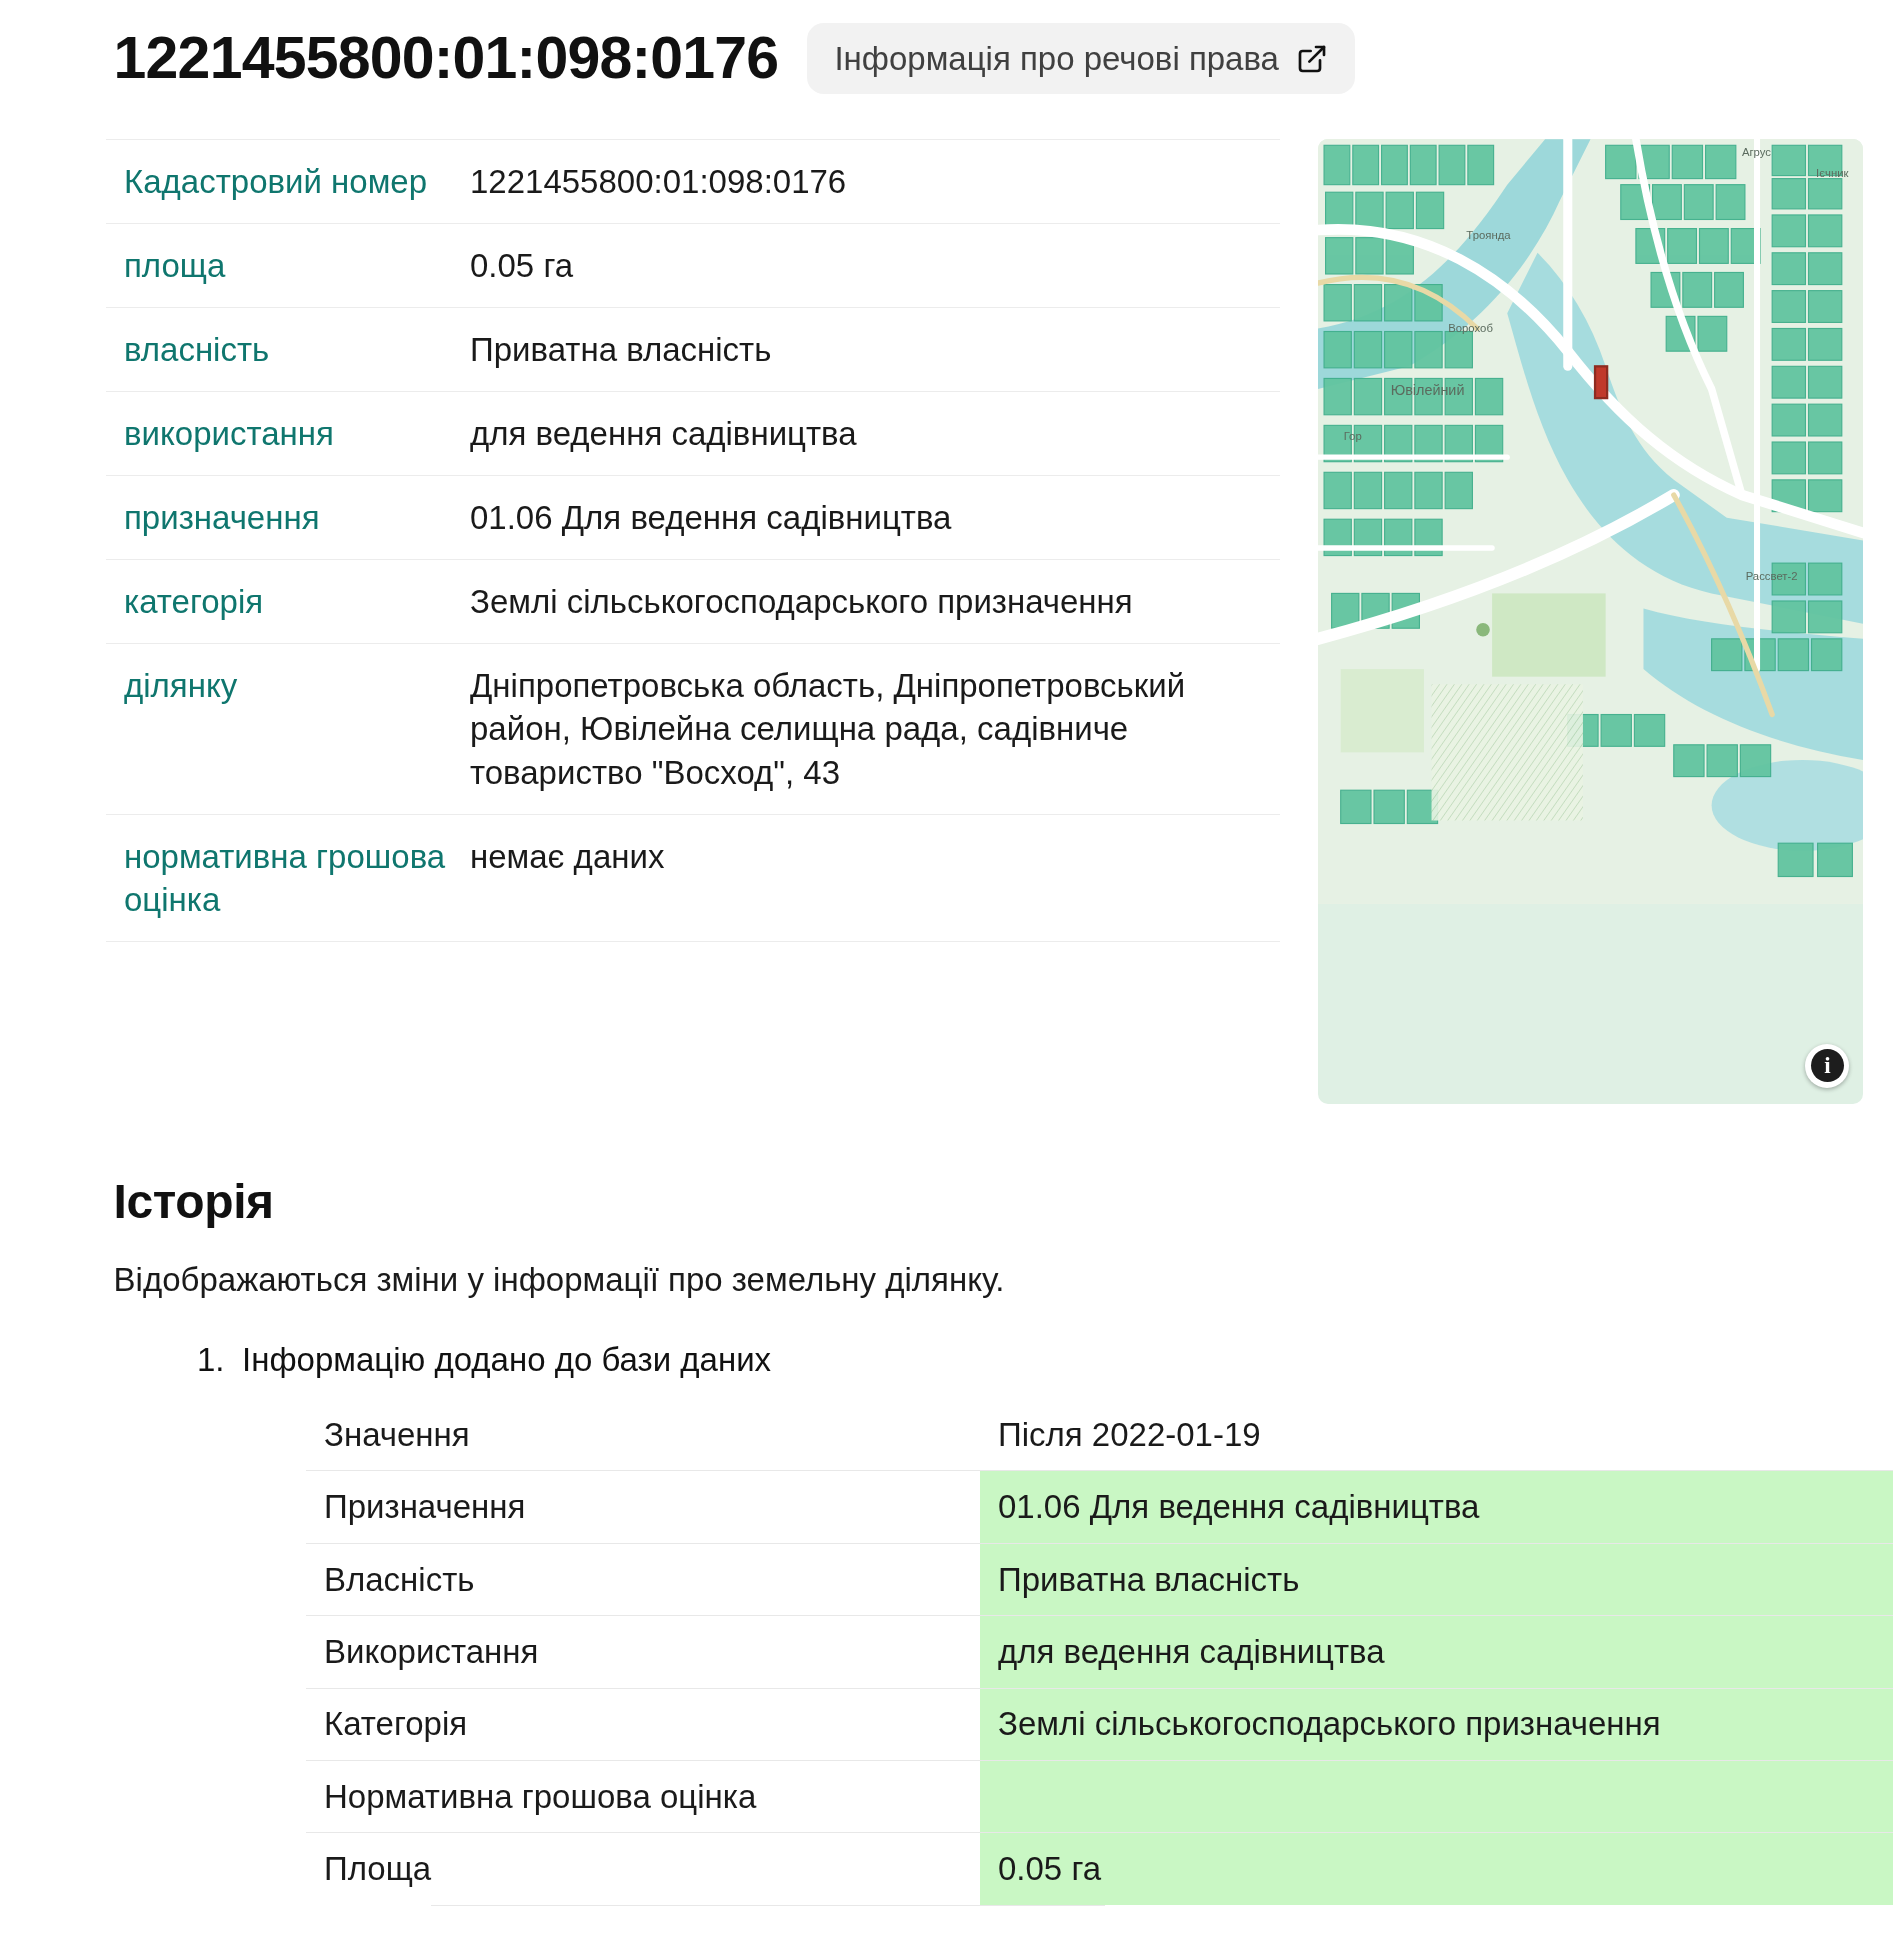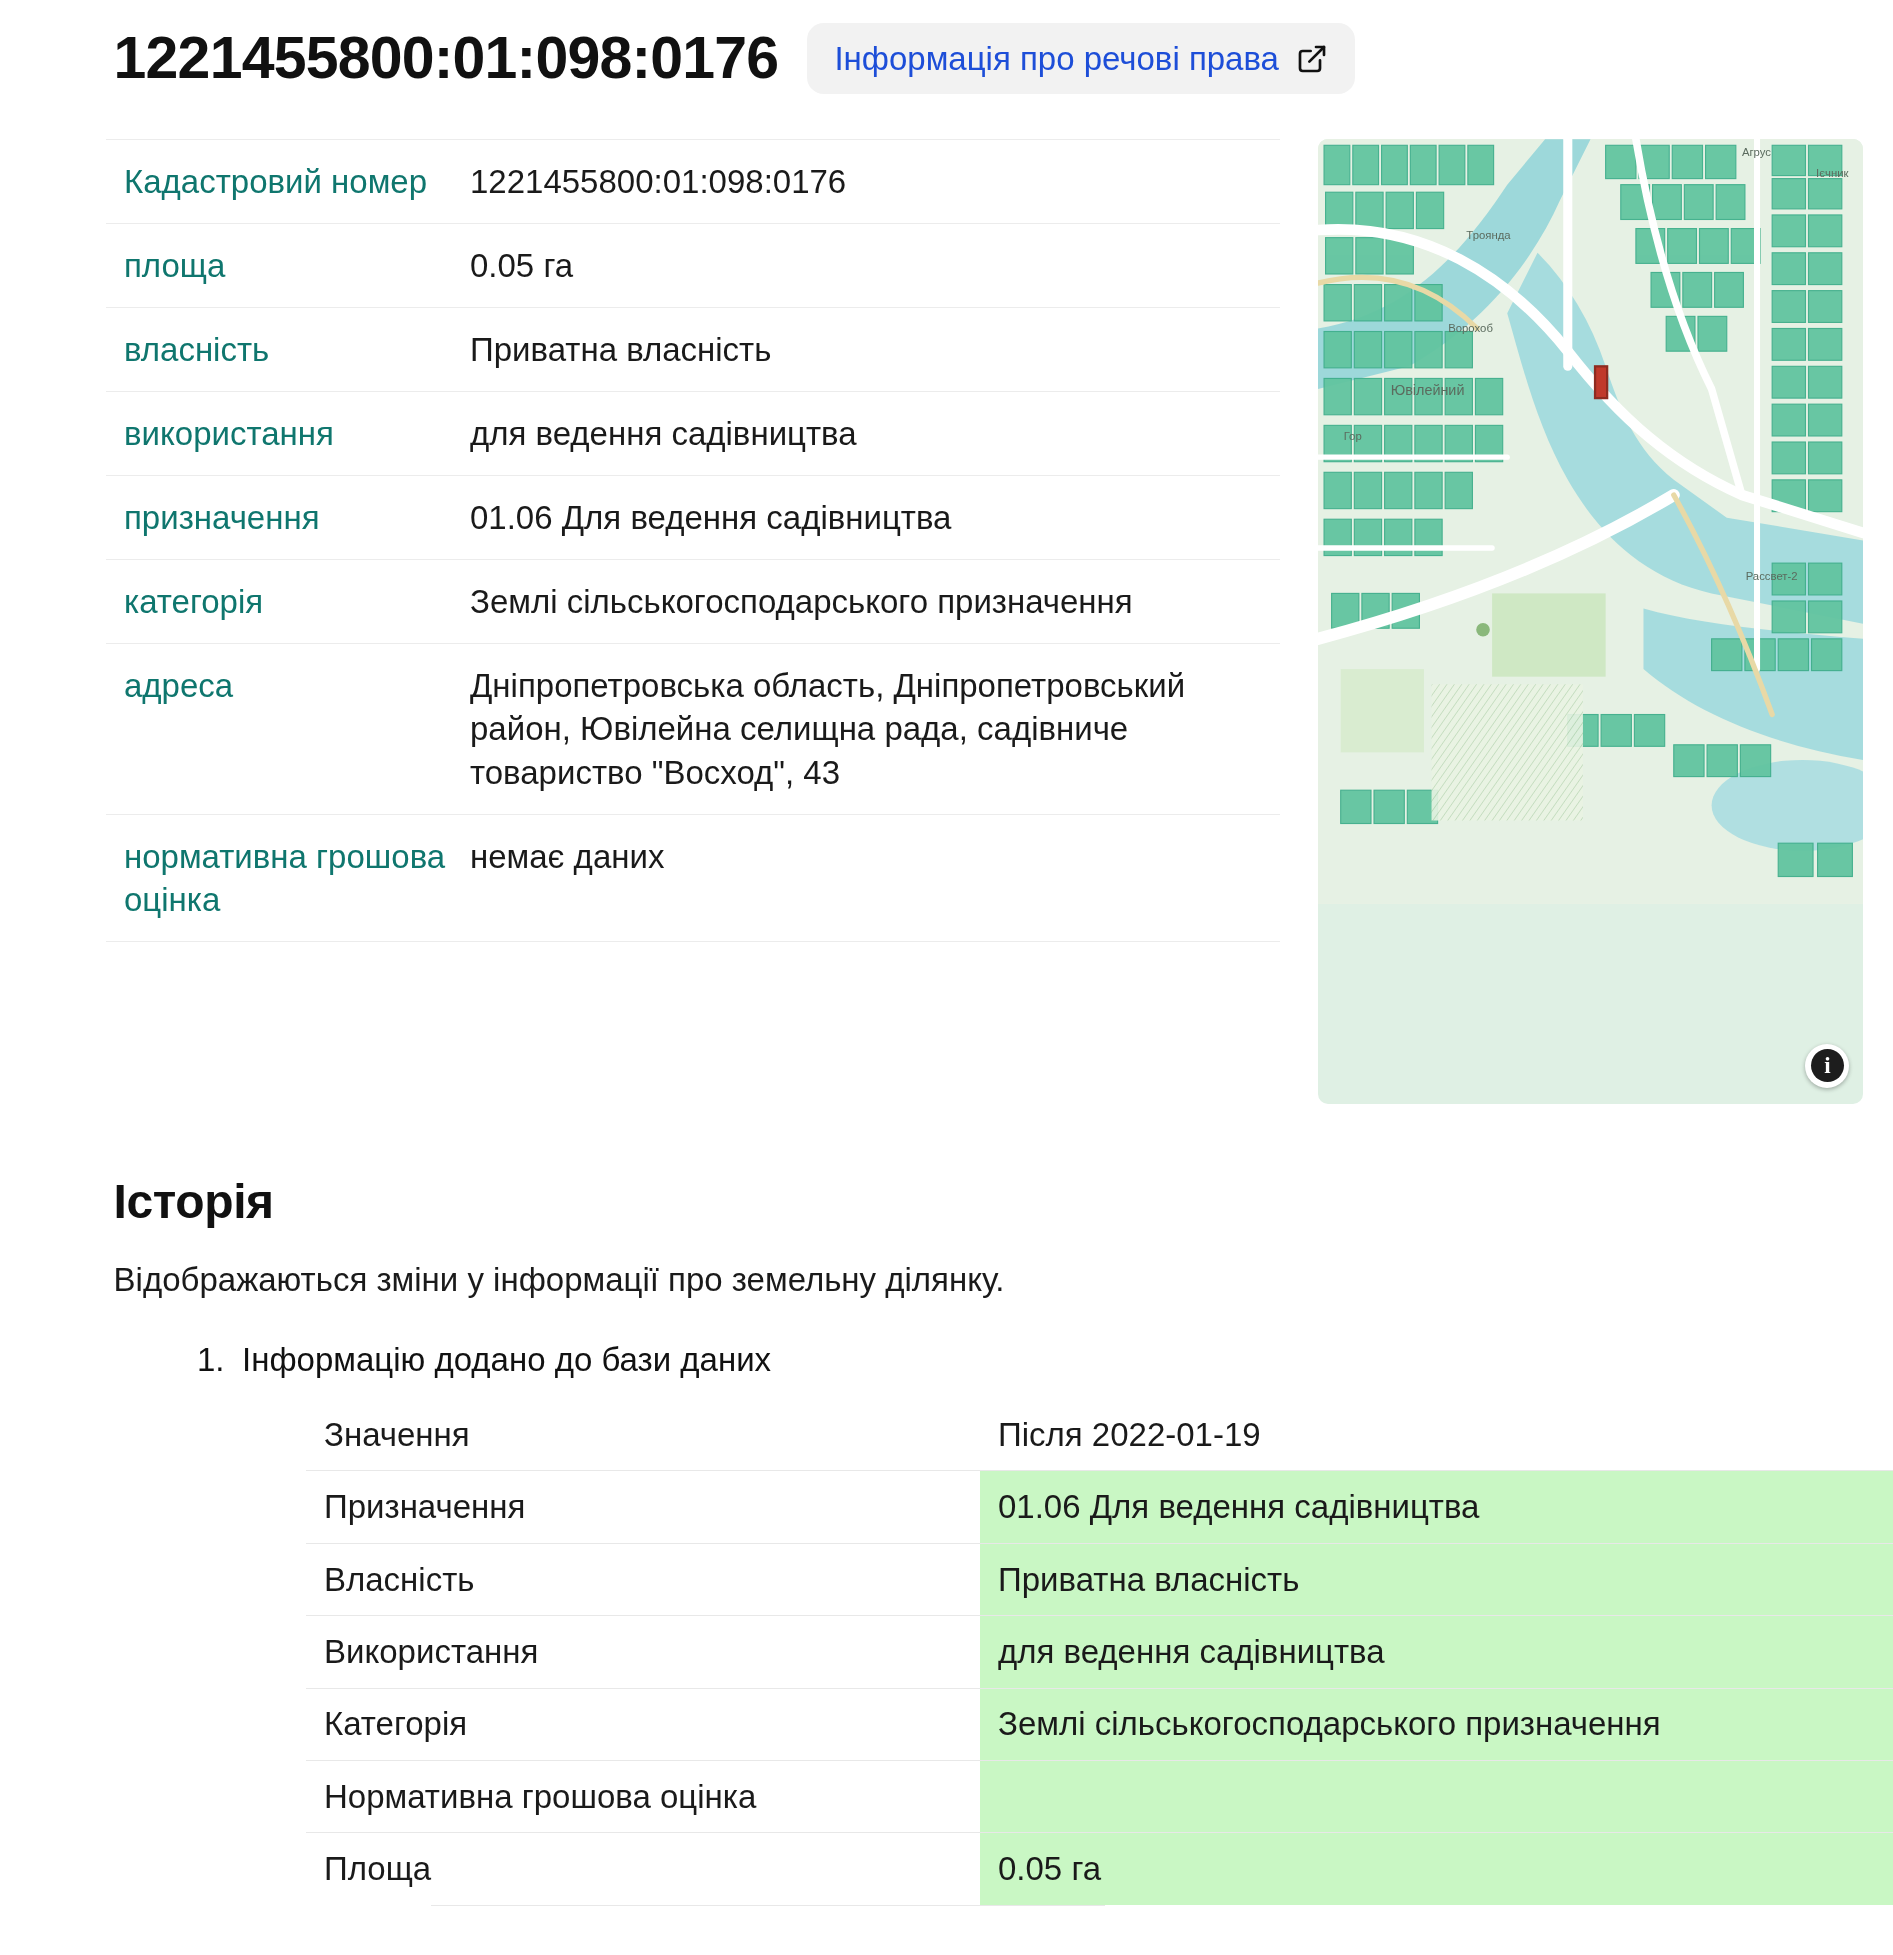--- a/index.html
+++ b/index.html
@@ -35,21 +35,21 @@
     white-space: nowrap;
   }
   .rights-chip {
     display: inline-flex;
     align-items: center;
     gap: 16.7px;
     background: #f2f2f2;
     border-radius: 16.7px;
     padding: 16.7px 27px;
     font-size: 33px;
-    color: #1d4ed8;
+    color: #404040;
     cursor: pointer;
     white-space: nowrap;
   }
   .rights-chip svg { display: block; }
   
   .content {
     display: flex;
     gap: 38px;
     margin-top: 45px;
     align-items: flex-start;
@@ -206,21 +206,21 @@
         </tr>
         <tr>
           <th>призначення</th>
           <td>01.06 Для ведення садівництва</td>
         </tr>
         <tr>
           <th>категорія</th>
           <td>Землі сільськогосподарського призначення</td>
         </tr>
         <tr>
-          <th>адреса</th>
+          <th>ділянку</th>
           <td>Дніпропетровська область, Дніпропетровський район, Ювілейна селищна рада, садівниче товариство "Восход", 43</td>
         </tr>
         <tr>
           <th>нормативна грошова оцінка</th>
           <td>немає даних</td>
         </tr>
       </tbody>
     </table>
 
     <div class="map-wrap">

